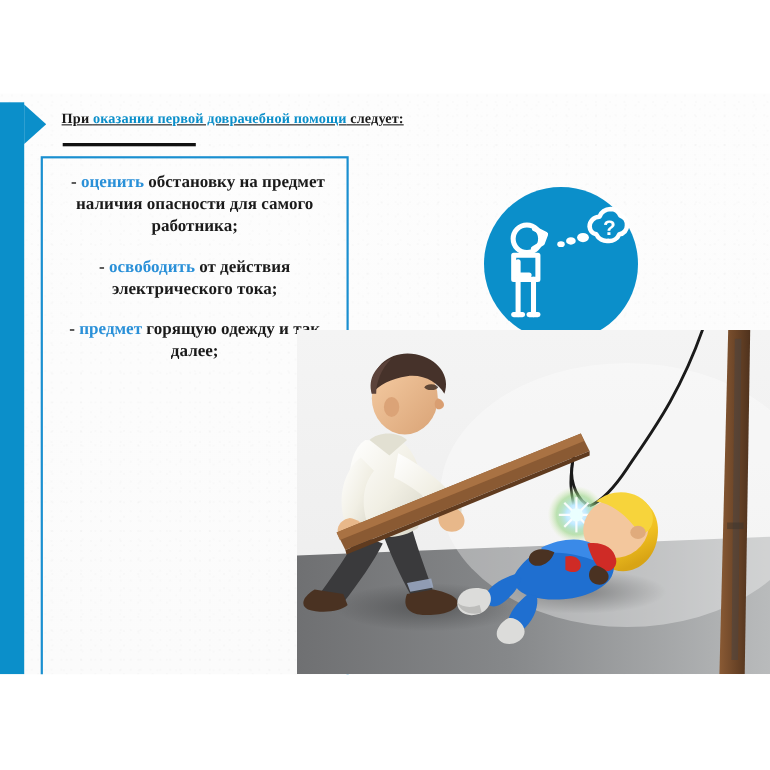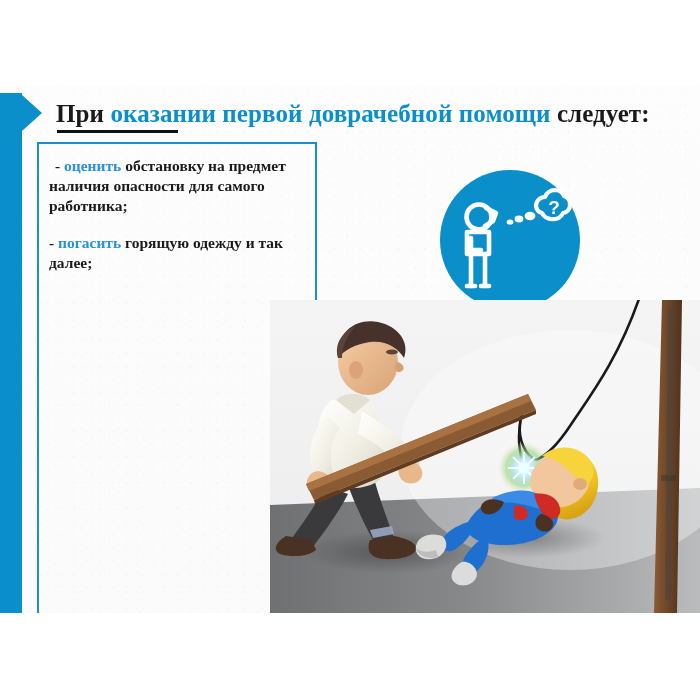--- a/index.html
+++ b/index.html
@@ -38,25 +38,26 @@
     border-top: 18px solid transparent;
     border-bottom: 18px solid transparent;
     border-left: 20px solid #0b8fca;
   }
 
   
   #title {
     position: absolute;
     left: 56px; top: 15px;
     width: 520px;
-    font-size: 25px;
+    font-size: 13px;
     font-weight: bold;
     color: #1a1a1a;
     white-space: nowrap;
     letter-spacing: .1px;
+    text-decoration: underline;
   }
   #title .hl { color: #0b8fca; }
   #title-rule {
     position: absolute;
     left: 57px; top: 45px;
     width: 121px; height: 3px;
     background: #111111;
   }
 
   
@@ -67,20 +68,21 @@
     border: 2px solid #1a8fd0;
     background: transparent;
     padding: 12px 10px 10px 10px;
   }
   .list-item {
     font-size: 15.5px;
     font-weight: bold;
     line-height: 1.29;
     color: #1a1a1a;
     margin-bottom: 17px;
+    text-align: center;
   }
   .list-item:first-child { text-indent: 6px; }
   .list-item:last-child { margin-bottom: 0; }
   .list-item .kw { color: #2a90d8; }
 
   
   #icon-circle {
     position: absolute;
     left: 440px; top: 85px;
     width: 140px; height: 140px;
@@ -107,23 +109,24 @@
   <div id="left-chevron"></div>
 
   <div id="title"><span>При </span><span class="hl">оказании первой доврачебной помощи</span><span> следует:</span></div>
   <div id="title-rule"></div>
 
   <div id="list-box">
 
     <div class="list-item"><span> - </span><span class="kw">оценить</span><span> обстановку на предмет наличия опасности для самого работника;</span></div>
 
 
-
-
-    <div class="list-item"><span>- </span><span class="kw">погасить</span><span> горящую одежду и так далее;</span></div>
+    <div class="list-item"><span>- </span><span class="kw">освободить</span><span> от действия электрического тока;</span></div>
+
+
+    <div class="list-item"><span>- </span><span class="kw">предмет</span><span> горящую одежду и так далее;</span></div>
 
   </div>
 
   <div id="icon-circle">
     <svg width="140" height="140" viewBox="0 0 140 140" aria-hidden="true">
       <g fill="none" stroke="#ffffff" stroke-width="4.6" stroke-linejoin="round" stroke-linecap="round">
 
         <circle cx="39" cy="47" r="12.5"></circle>
 
         <path d="M46 38 L56 43 L53 51 L45 56"></path>

